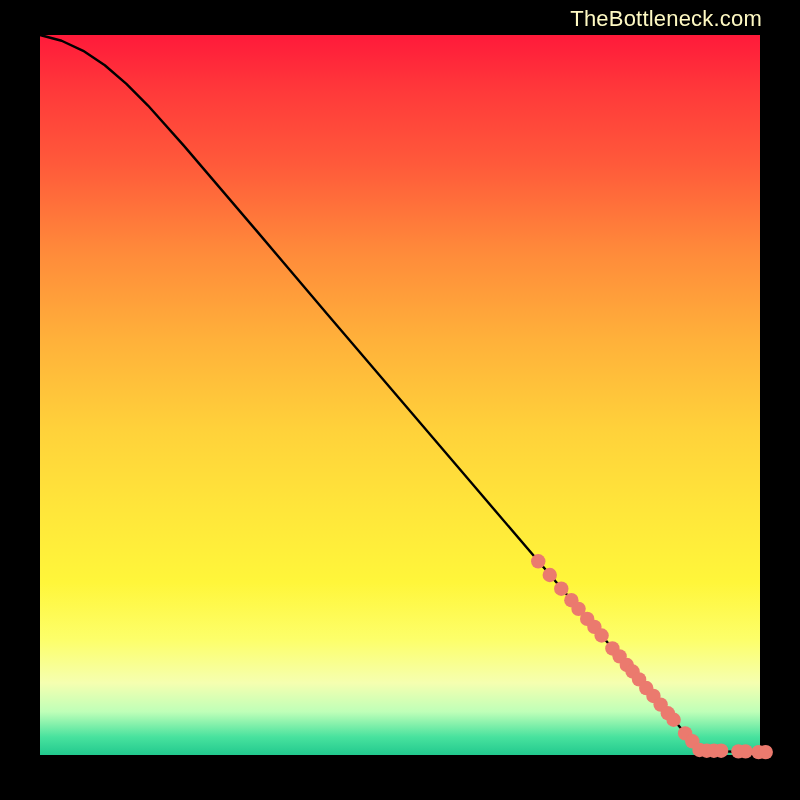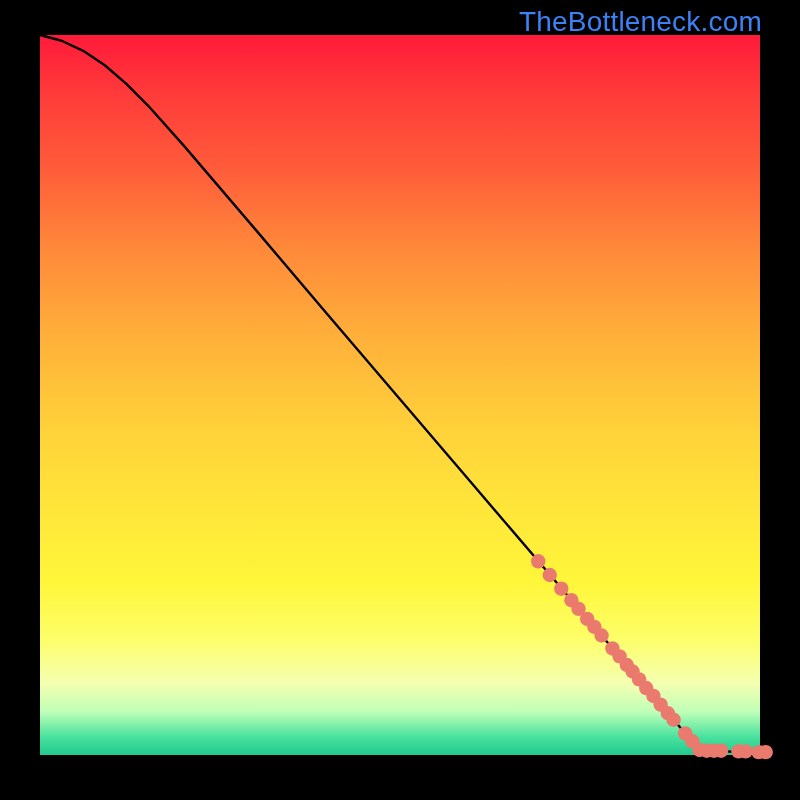--- a/index.html
+++ b/index.html
@@ -53,22 +53,22 @@
     left: 0;
     top: 0;
     width: 100%;
     height: 100%;
     overflow: visible;
   }
   .attribution {
     position: absolute;
     top: 6px;
     right: 38px;
-    color: #3b82f6;
-    font-size: 28px;
+    color: #fef9c3;
+    font-size: 22px;
     font-weight: 400;
     letter-spacing: 0.2px;
   }
 </style>
 </head>
 <body>
 
 <div class="frame">
   <div class="attribution">TheBottleneck.com</div>
 

